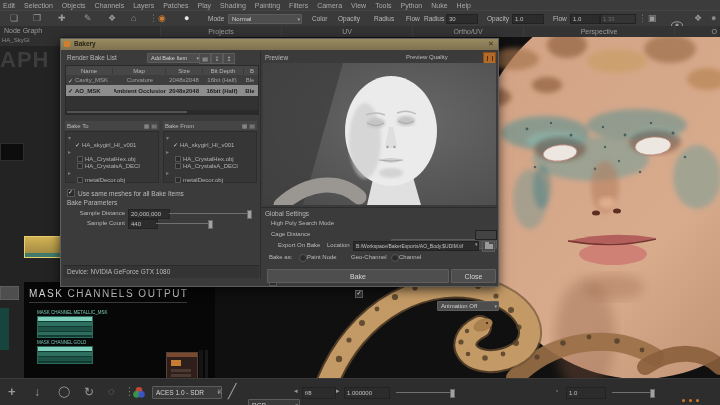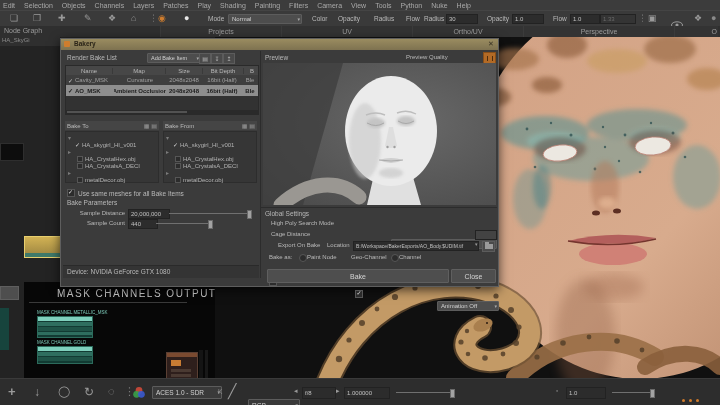--- a/index.html
+++ b/index.html
@@ -220,29 +220,30 @@
           <circle cx="402" cy="304" r="2.8"></circle>
           <circle cx="427" cy="313" r="2.4"></circle>
       </g>
       <ellipse cx="268" cy="288" rx="10" ry="6" fill="#a97f4e" transform="rotate(-20 268 288)"></ellipse>
       <circle cx="272" cy="286" r="1" fill="#2a1a10"></circle>
     </svg>
   </div>
 
   <div class="abs" style="left:0;top:37px;width:215px;height:341px;background:#232323;overflow:hidden;">
     <div class="abs" style="left:0;top:0;width:58px;height:9px;background:#2f2f2f;border-right:1px solid #1d1d1d;font-size:6px;color:#8a8a8a;padding-left:2px;overflow:hidden;white-space:nowrap;">HA_SkyGi</div>
+    <div class="abs" style="left:0;top:10px;font-size:22px;font-weight:bold;color:#3d3d3d;letter-spacing:1px;">APH</div>
     <div class="abs" style="left:0;top:106px;width:22px;height:16px;background:#0d0d0d;border:1px solid #2e2e2e;"></div>
     <div class="abs" style="left:24px;top:199px;width:36px;height:20px;background:linear-gradient(#d2b254,#9a8340);border:1px solid #e8cf6e;">
       <div style="position:absolute;left:0;bottom:0;width:100%;height:4px;background:#3f7a6a;"></div>
     </div>
     <div class="abs" style="left:0;top:249px;width:17px;height:12px;background:#4e4e4e;border:1px solid #5e5e5e;"></div>
     <div class="abs" style="left:0;top:271px;width:9px;height:42px;background:#17443d;"></div>
 
     <div class="abs" style="left:24px;top:245px;width:191px;height:96px;background:#070707;">
-      <div class="abs" style="left:5px;top:6px;font-size:10px;letter-spacing:1.5px;color:#d0d0d0;white-space:nowrap;margin-left:28px;">MASK CHANNELS OUTPUT</div>
+      <div class="abs" style="left:5px;top:6px;font-size:10px;letter-spacing:1.5px;color:#d0d0d0;white-space:nowrap;">MASK CHANNELS OUTPUT</div>
       <div class="abs" style="left:5px;top:20px;width:158px;height:1px;background:#3a3a3a;"></div>
       <div class="abs" style="left:13px;top:28px;font-size:4.5px;color:#7cc9b8;white-space:nowrap;">MASK CHANNEL METALLIC_MSK</div>
       <div class="abs" style="left:13px;top:34px;width:54px;height:20px;background:#123b33;border:1px solid #2c6b5c;">
         <div style="height:4px;background:#7fd0bd;"></div>
         <div style="height:4px;background:#2e6e5f;margin-top:1px;"></div>
         <div style="height:4px;background:#1f5347;margin-top:1px;"></div>
         <div style="height:3px;background:#2e6e5f;margin-top:1px;"></div>
       </div>
       <div class="abs" style="left:13px;top:58px;font-size:4.5px;color:#7cc9b8;white-space:nowrap;">MASK CHANNEL GOLD</div>
       <div class="abs" style="left:13px;top:64px;width:54px;height:16px;background:#123b33;border:1px solid #2c6b5c;">

